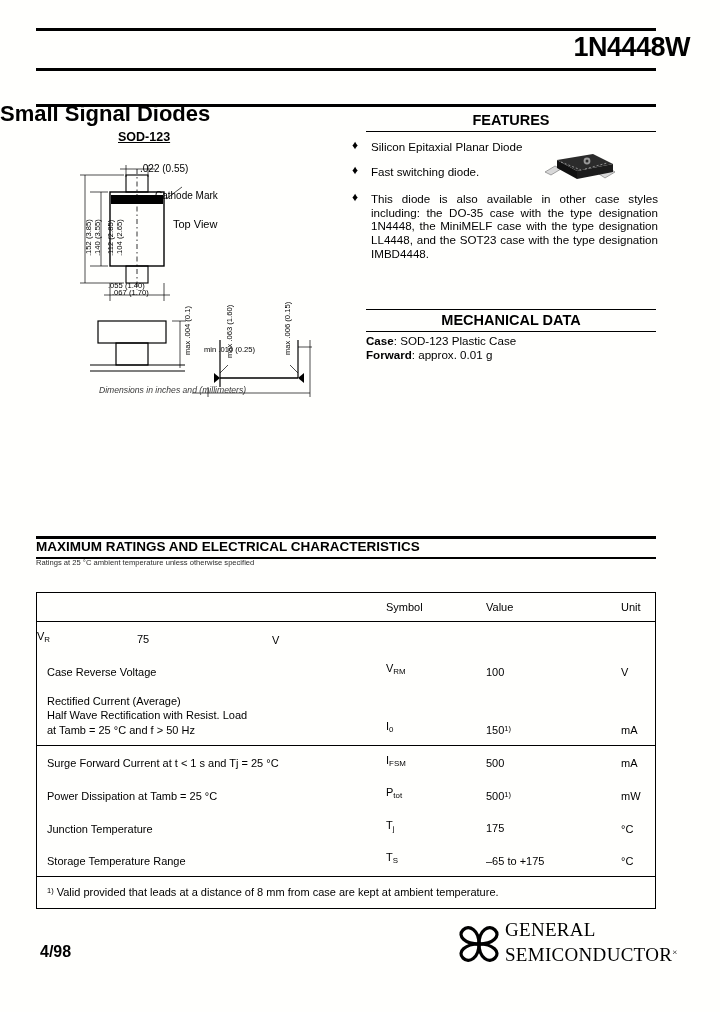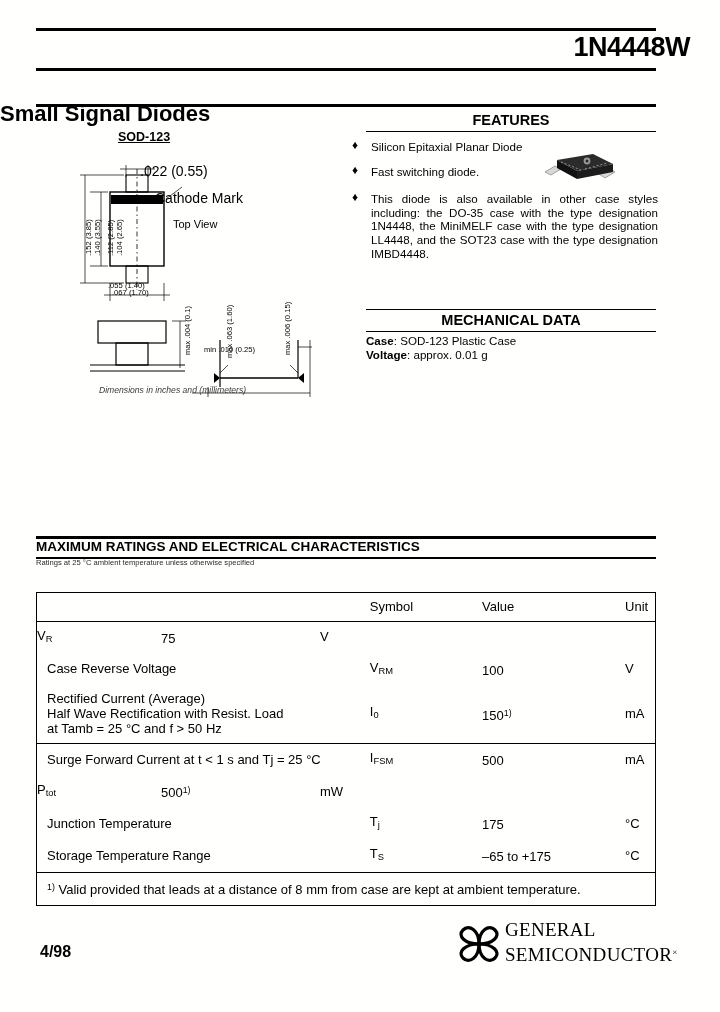--- a/index.html
+++ b/index.html
@@ -116,21 +116,21 @@
   }
   .dim-caption {
     position: absolute;
     left: 99px; top: 385px;
     font-size: 8.6px;
     font-style: italic;
     color: #3a3a3a;
   }
   .draw-label {
     position: absolute;
-    font-size: 14px;
+    font-size: 10px;
     color: #000;
     white-space: nowrap;
   }
   .draw-label.v {
     transform: rotate(-90deg);
     transform-origin: 0 0;
   }
   .draw-label.tiny { font-size: 7.6px; }
   .draw-label.big  { font-size: 11px; }
 
@@ -159,25 +159,24 @@
     width: 620px;
     border-top: 1px solid #000;
     border-left: 1px solid #000;
     border-right: 1px solid #000;
     border-bottom: 1px solid #000;
     box-sizing: border-box;
   }
   .trow {
     position: relative;
     display: flex;
-    align-items: center;
-    font-size: 13px;
+    align-items: flex-end;
+    font-size: 11px;
     line-height: 14.6px;
     padding: 7px 0 7px 0;
-    gap: 24px;
   }
   .trow.header { padding: 7px 0 6px 0; }
   .sep-thick { border-bottom: 1.6px solid #000; }
   .sep-thin  { border-bottom: 1px solid #000; }
   .c-param  { width: 349px; padding-left: 10px; box-sizing: border-box; }
   .c-symbol { width: 100px; }
   .c-value  { width: 135px; }
   .c-unit   { width: 34px; }
 
   sub { font-size: 0.72em; vertical-align: -0.25em; }
@@ -333,21 +332,21 @@
 
   <div class="rule rule-thin" id="mech-overline"></div>
   <div class="section-head" id="mech-head">MECHANICAL DATA</div>
   <div class="rule rule-thin" id="mech-underline"></div>
 
   <div class="mech-body">
     <div>
       <b>Case</b><span>: </span><span>SOD-123 Plastic Case</span>
     </div>
     <div>
-      <b>Voltage</b><span>: </span><span>approx. 0.01 g</span>
+      <b>Forward</b><span>: </span><span>approx. 0.01 g</span>
     </div>
   </div>
 
   <div class="rule rule-thick" id="ratings-rule-top"></div>
   <div id="ratings-head">MAXIMUM RATINGS AND ELECTRICAL CHARACTERISTICS</div>
   <div class="rule rule-med" id="ratings-rule-mid"></div>
   <div id="ratings-note">Ratings at 25 °C ambient temperature unless otherwise specified</div>
 
   <div class="table">
 
@@ -381,20 +380,21 @@
     </div>
 
     <div class="trow">
       <div class="c-param">Surge Forward Current at t &lt; 1 s and Tj = 25 °C</div>
       <div class="c-symbol"><span>I</span><sub>FSM</sub></div>
       <div class="c-value"><span>500</span><sup></sup></div>
       <div class="c-unit">mA</div>
     </div>
 
     <div class="trow">
+      <div class="c-param">Power Dissipation at Tamb = 25 °C</div>
       <div class="c-symbol"><span>P</span><sub>tot</sub></div>
       <div class="c-value"><span>500</span><sup>1)</sup></div>
       <div class="c-unit">mW</div>
     </div>
 
     <div class="trow">
       <div class="c-param">Junction Temperature</div>
       <div class="c-symbol"><span>T</span><sub>j</sub></div>
       <div class="c-value"><span>175</span><sup></sup></div>
       <div class="c-unit">°C</div>

